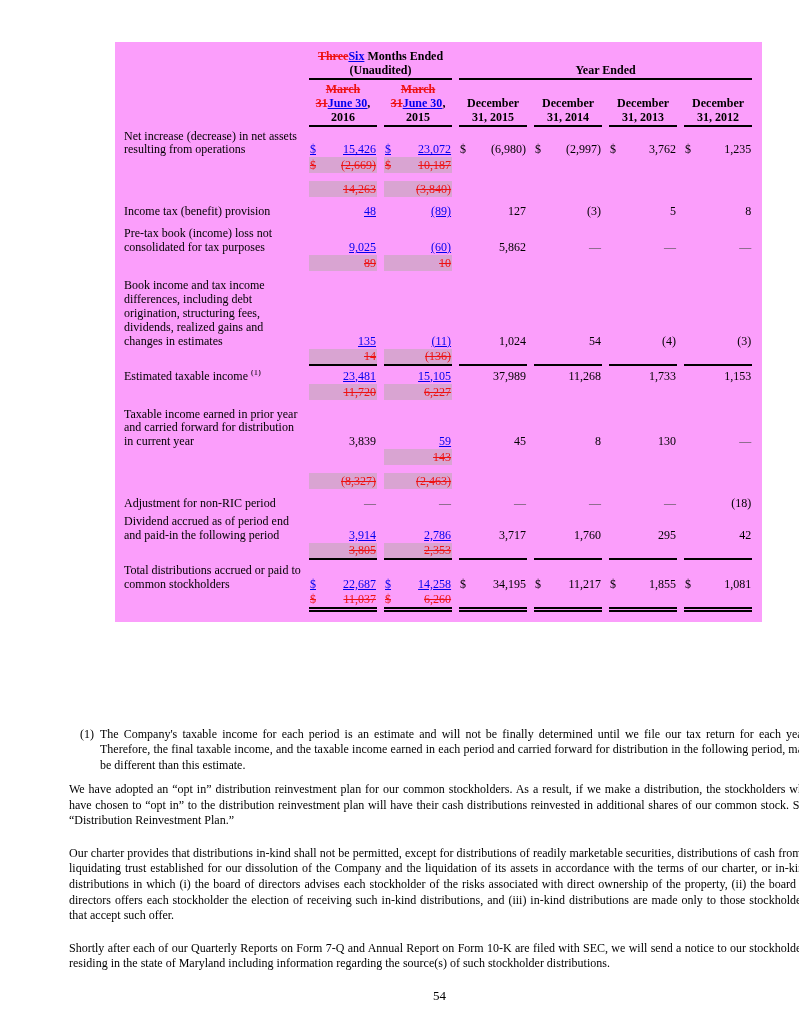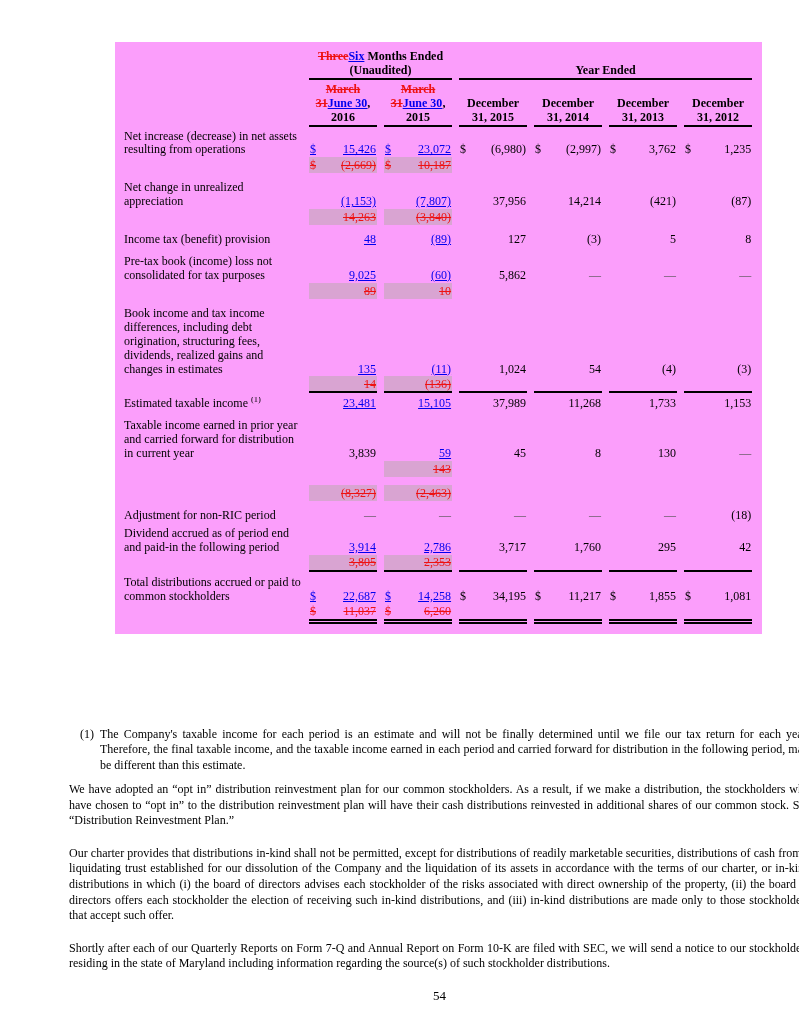--- a/index.html
+++ b/index.html
@@ -173,34 +173,20 @@
         <td class="v del hl">(2,669)</td>
         <td></td>
         <td class="d del hl">$</td>
         <td class="v del hl">10,187</td>
         <td colspan="12"></td>
       </tr>
       <tr class="sp">
             <td colspan="18"></td>
           </tr>
 
-      <tr>
-        <td class="lbl">Net change in unrealized appreciation</td>
-        <td colspan="2" class="v add">(1,153)</td>
-        <td></td>
-        <td colspan="2" class="v add">(7,807)</td>
-        <td></td>
-        <td colspan="2" class="v">37,956</td>
-        <td></td>
-        <td colspan="2" class="v">14,214</td>
-        <td></td>
-        <td colspan="2" class="v">(421)</td>
-        <td></td>
-        <td colspan="2" class="v">(87)</td>
-      </tr>
       <tr class="oldrow">
         <td class="lbl"></td>
         <td colspan="2" class="v del hl">14,263</td>
         <td></td>
         <td colspan="2" class="v del hl">(3,840)</td>
         <td colspan="12"></td>
       </tr>
       <tr class="sp">
             <td colspan="18"></td>
           </tr>
@@ -290,20 +276,27 @@
         <td></td>
         <td colspan="2" class="v add">15,105</td>
         <td></td>
         <td colspan="2" class="v">37,989</td>
         <td></td>
         <td colspan="2" class="v">11,268</td>
         <td></td>
         <td colspan="2" class="v">1,733</td>
         <td></td>
         <td colspan="2" class="v">1,153</td>
+      </tr>
+      <tr class="oldrow">
+        <td class="lbl"></td>
+        <td colspan="2" class="v del hl">11,720</td>
+        <td></td>
+        <td colspan="2" class="v del hl">6,227</td>
+        <td colspan="12"></td>
       </tr>
       <tr class="sp">
             <td colspan="18"></td>
           </tr>
 
       <tr>
         <td class="lbl">Taxable income earned in prior year and carried forward for distribution in current year</td>
         <td colspan="2" class="v">3,839</td>
         <td></td>
         <td colspan="2" class="v add">59</td>

